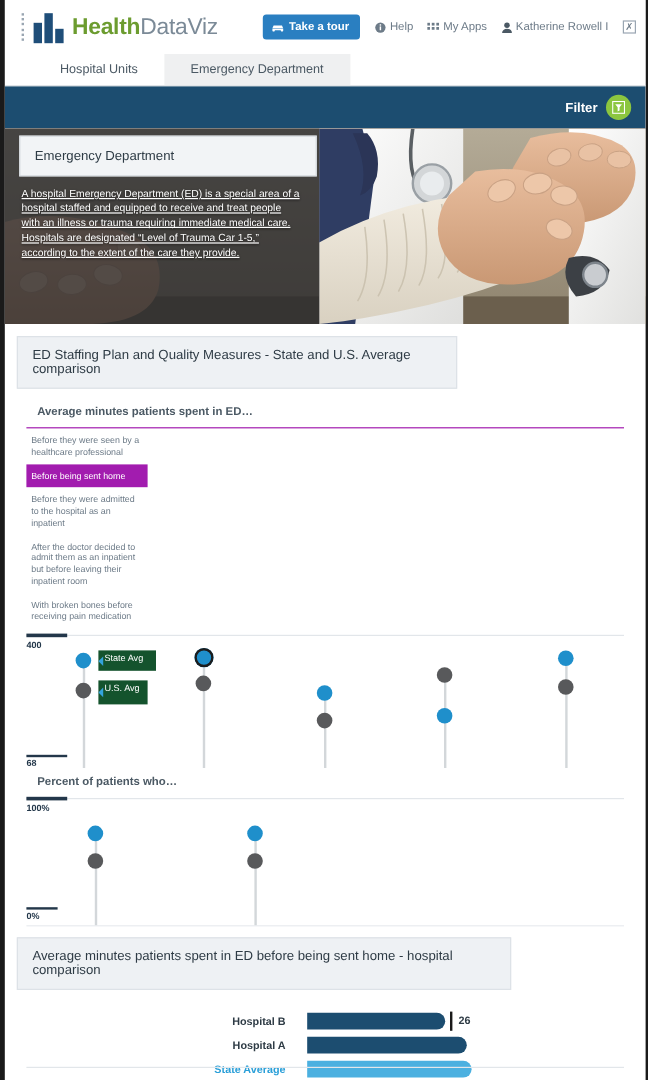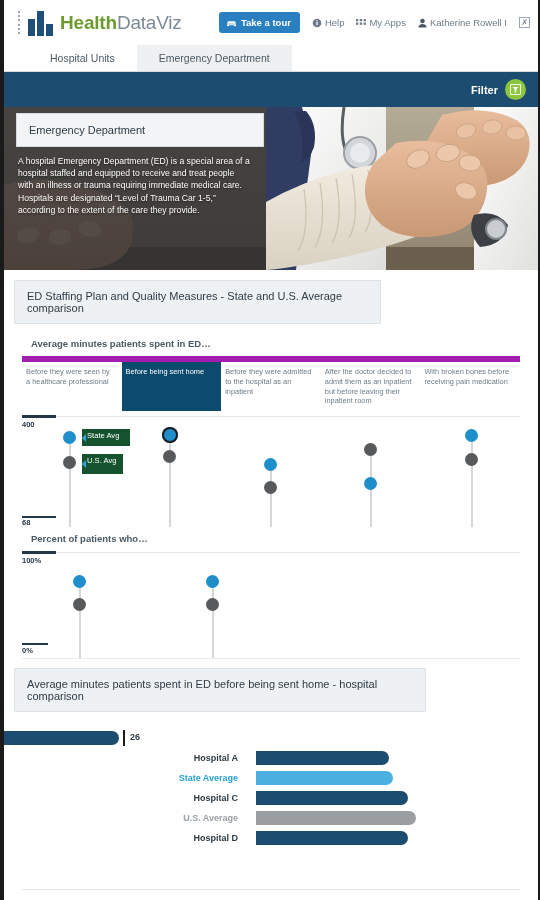--- a/index.html
+++ b/index.html
@@ -96,21 +96,21 @@
   .hero-photo { position: absolute; inset: 0; }
   .hero-caption-box {
     position: absolute; left: 12px; top: 6px; width: 248px;
     background: #f2f4f6; border: 1px solid #d5dadf;
     padding: 10px 12px; font-size: 11px; color: #2e3b45;
     z-index: 4;
   }
   .hero-body {
     position: absolute; left: 14px; top: 48px; width: 232px;
     color: #ffffff; font-size: 8.6px; line-height: 1.42;
-    z-index: 4; text-shadow: 0 1px 2px rgba(0,0,0,.55);
+    z-index: 4; text-shadow: 0 1px 2px rgba(0,0,0,.55); text-decoration: underline;
   }
   .hero-scrim {
     position: absolute; left: 0; top: 0; width: 262px; height: 163px;
     background: rgba(40,40,42,0.78); z-index: 2;
   }
 
   
   .panel-head {
     margin: 10px 10px 0 10px;
     background: #eef1f4; border: 1px solid #dde2e7;
@@ -119,27 +119,27 @@
   .panel-head.wide { width: 367px; }
   .panel-head.wide2 { width: 412px; }
 
   .section-sub {
     font-size: 9.5px; color: #4b5964; font-weight: bold;
     margin: 14px 0 7px 27px;
   }
 
   
   .chart-block { position: relative; padding: 0 18px; }
-  .col-headers { display: flex; border-top: 6px solid #a21caf; }
+  .col-headers { display: flex; border-top: 1px solid #a21caf; flex-direction: column; }
   .col-head {
     font-size: 7.4px; color: #6d7b88; line-height: 1.32;
     padding: 5px 6px 5px 4px;
   }
   .col-head.sel {
-    background: #0c4a6e; color: #ffffff;
+    background: #a21caf; color: #ffffff;
   }
   .axis-wrap { position: relative; }
   .axis-tick-top {
     position: absolute; left: 0; top: 0; width: 34px; height: 3px; background: #23374a;
   }
   .axis-lbl {
     position: absolute; font-size: 7.5px; color: #23374a; font-weight: bold;
   }
   .axis-rule {
     position: absolute; left: 0; right: 0; top: 1px; height: 1px; background: #e2e6ea;
@@ -438,20 +438,21 @@
     </div>
   </div>
 
   <div class="sep-rule"></div>
 
   <div class="panel-head wide2" style="margin-top:9px;">Average minutes patients spent in ED before being sent home - hospital comparison</div>
 
   <div class="bars">
 
     <div class="bar-row">
+      <div class="bar-label">Hospital B</div>
       <div class="bar-track">
         <div class="bar" style="width:115px;"></div>
         <div class="bar-cap" style="left:119px;"></div>
         <div class="bar-val" style="left:126px;">26</div>
       </div>
     </div>
 
 
     <div class="bar-row">
       <div class="bar-label">Hospital A</div>

